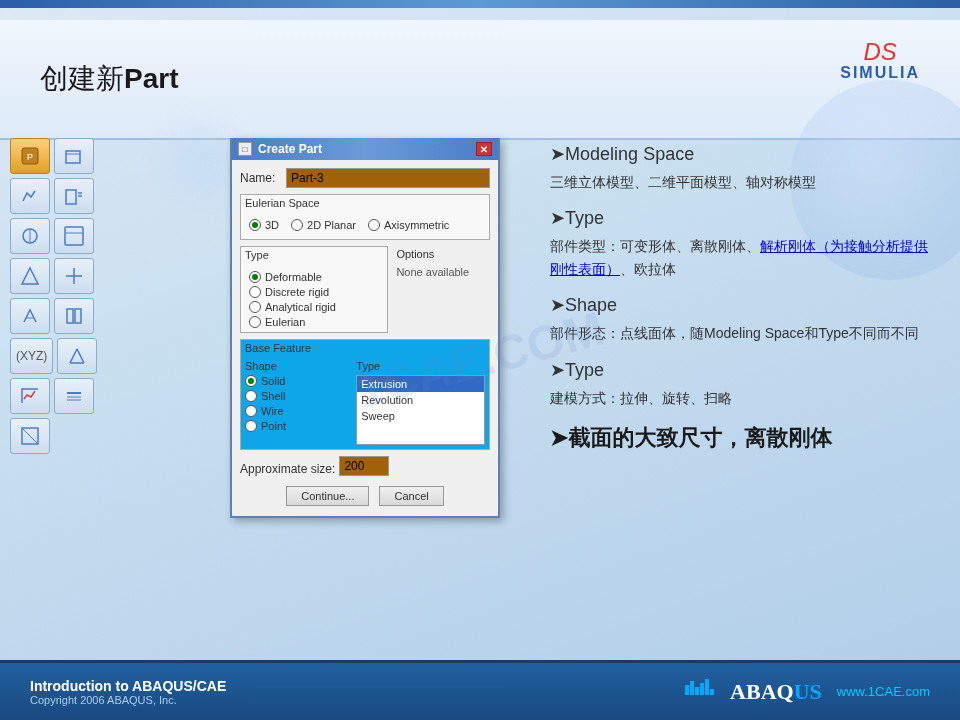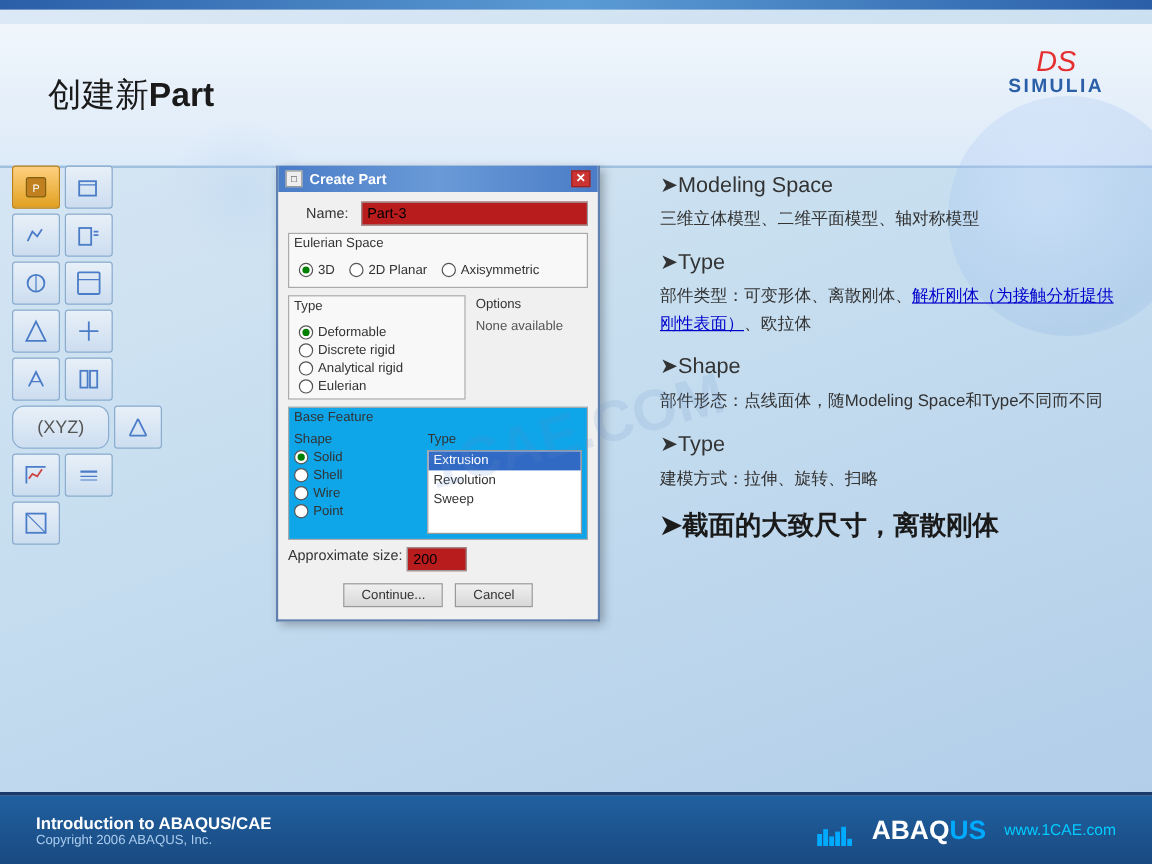--- a/index.html
+++ b/index.html
@@ -151,31 +151,30 @@
       cursor: pointer;
     }
     .dialog-body {
       padding: 8px;
       background: #f0f0f0;
     }
     .dialog-field {
       display: flex;
       align-items: center;
       margin-bottom: 6px;
-      margin-left: 15px;
     }
     .dialog-label {
       color: #333;
       margin-right: 6px;
       min-width: 40px;
     }
     .dialog-input {
       flex: 1;
       height: 20px;
-      background: #b91c1c;
+      background: #a16207;
       border: 1px solid #999;
       padding: 0 4px;
       font-size: 12px;
     }
     .dialog-group {
       border: 1px solid #aaa;
       margin-bottom: 6px;
       background: #f8f8f8;
     }
     .dialog-group-title {
@@ -261,21 +260,21 @@
       color: white;
     }
     .none-available {
       font-size: 11px;
       color: #555;
       padding: 4px;
     }
 
     .dialog-approx {
       display: flex;
-      align-items: flex-start;
+      align-items: flex-end;
       margin-bottom: 6px;
     }
     .dialog-buttons {
       display: flex;
       justify-content: center;
       gap: 10px;
       padding: 4px 0 2px;
     }
     .dialog-btn {
       background: linear-gradient(180deg, #f0f0f0 0%, #d8d8d8 100%);
@@ -481,21 +480,21 @@
           </svg>
       </div>
       <div class="toolbar-btn">
         <svg width="22" height="22" viewBox="0 0 22 22">
             <rect x="4" y="4" width="6" height="14" fill="none" stroke="#4a7cc7" stroke-width="1.5"></rect>
             <rect x="12" y="4" width="6" height="14" fill="none" stroke="#4a7cc7" stroke-width="1.5"></rect>
           </svg>
       </div>
     </div>
     <div class="toolbar-row">
-      <div class="toolbar-btn" style="width:auto;padding:0 20px;font-size:15px;color:#555;border-radius:10px;">(XYZ)</div>
+      <div class="toolbar-btn" style="width:auto;padding:0 5px;font-size:12px;color:#555;">(XYZ)</div>
       <div class="toolbar-btn">
         <svg width="22" height="22" viewBox="0 0 22 22">
             <line x1="4" y1="18" x2="11" y2="4" stroke="#4a7cc7" stroke-width="1.5"></line>
             <line x1="18" y1="18" x2="11" y2="4" stroke="#4a7cc7" stroke-width="1.5"></line>
             <line x1="4" y1="18" x2="18" y2="18" stroke="#4a7cc7" stroke-width="1.5"></line>
           </svg>
       </div>
     </div>
     <div class="toolbar-row">
       <div class="toolbar-btn">
@@ -666,21 +665,21 @@
 
 <div class="watermark">1CAE.COM</div>
 
 <div class="footer">
   <div class="footer-left">
     <div class="footer-title">Introduction to ABAQUS/CAE</div>
     <div class="footer-copy">Copyright 2006 ABAQUS, Inc.</div>
   </div>
   <div class="footer-right">
 
-    <div style="display:flex;align-items:flex-end;gap:12px;">
+    <div style="display:flex;align-items:flex-start;gap:12px;font-family:Liberation Serif, serif;">
       <div style="display:flex;gap:1px;align-items:flex-end;margin-right:4px;">
         <div style="width:4px;height:10px;background:#00aaff;"></div>
         <div style="width:4px;height:14px;background:#00aaff;"></div>
         <div style="width:4px;height:8px;background:#00aaff;"></div>
         <div style="width:4px;height:12px;background:#00aaff;"></div>
         <div style="width:4px;height:16px;background:#00aaff;"></div>
         <div style="width:4px;height:6px;background:#00aaff;"></div>
       </div>
       <span class="footer-abaqus">
         <span class="footer-ab">ABAQ</span><span class="footer-aq" style="color: rgb(0, 170, 255);">US</span>

